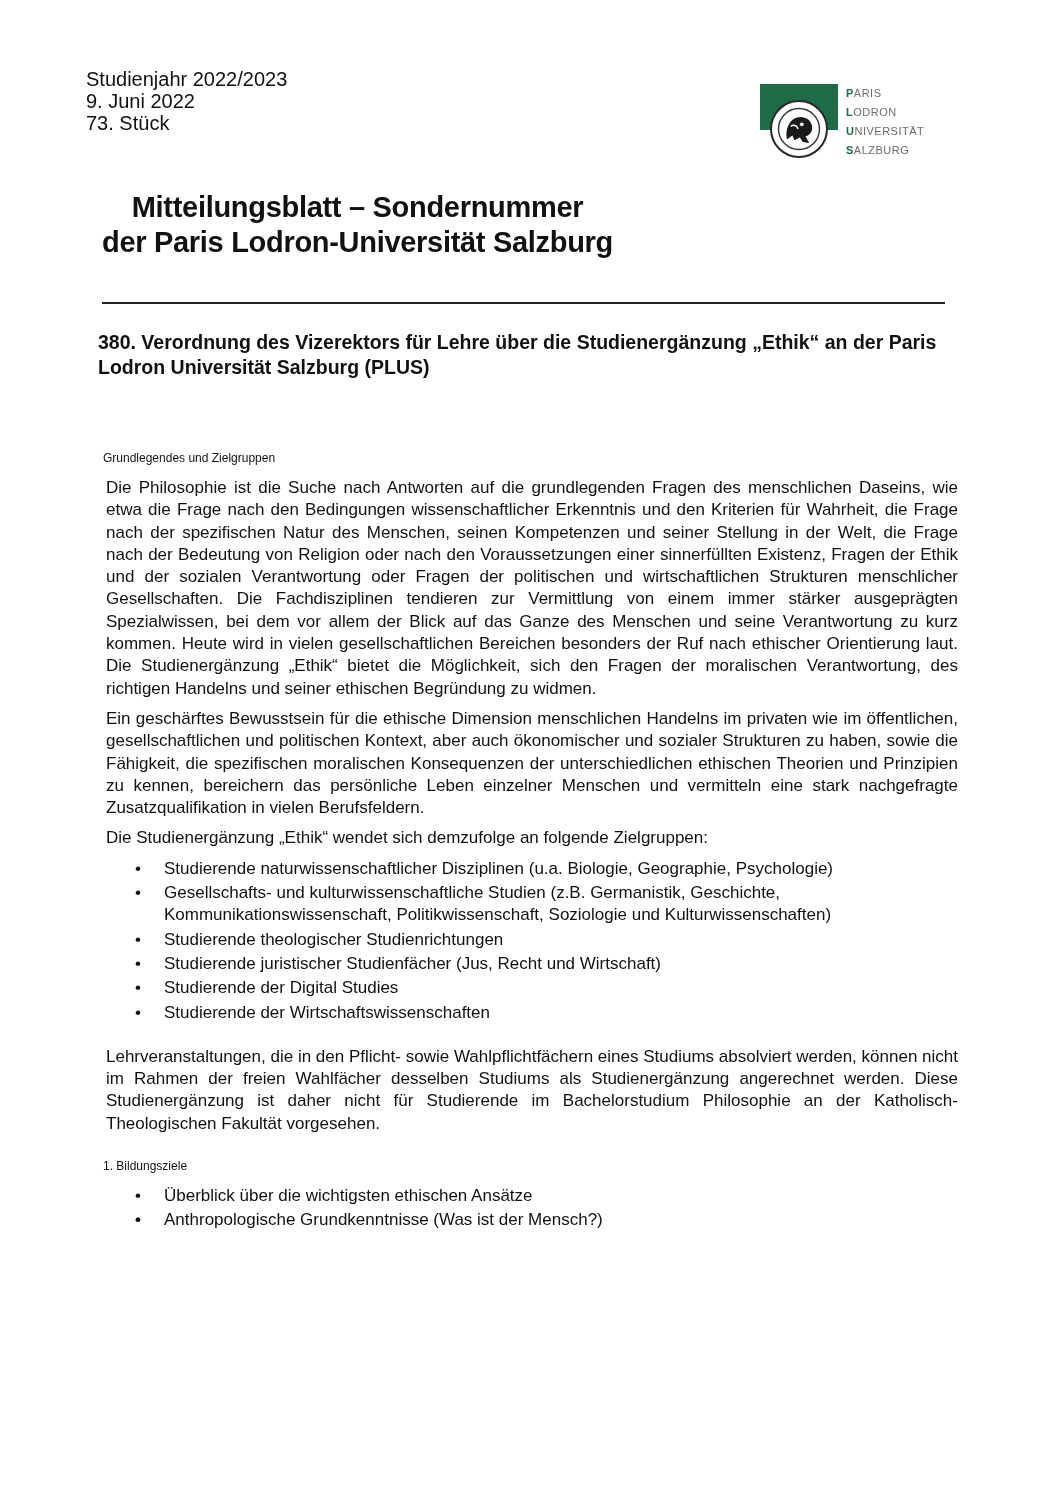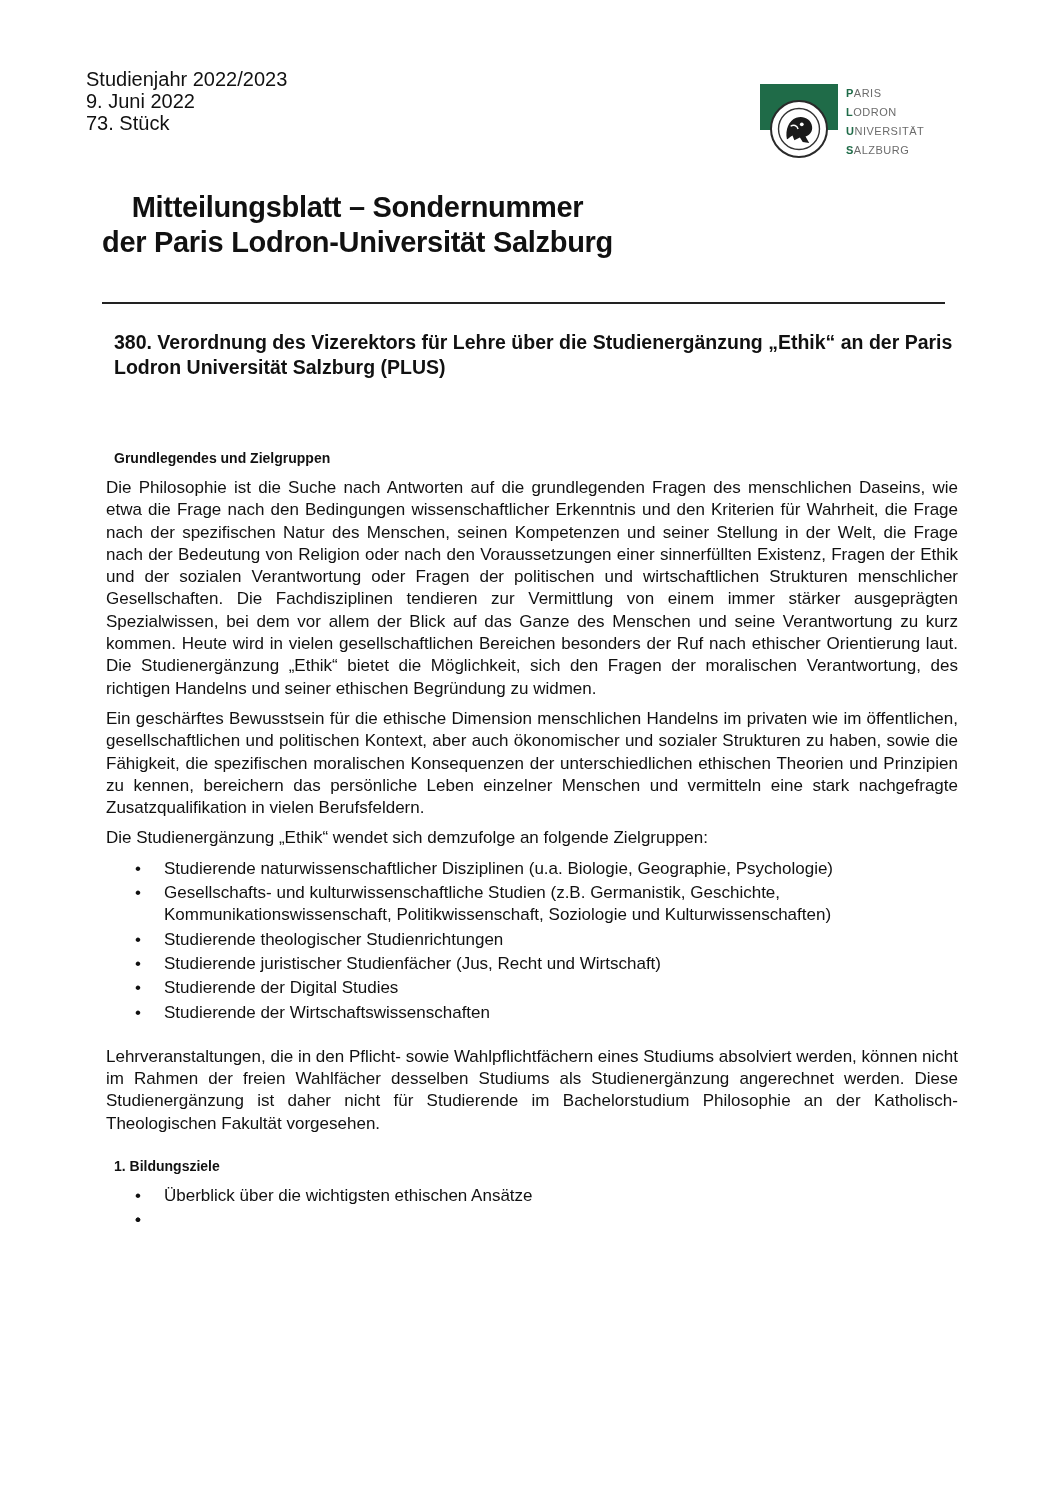--- a/index.html
+++ b/index.html
@@ -17,25 +17,25 @@
     }
     .logo-circle svg { width: 100%; height: 100%; display: block; }
     .logo-text { position: absolute; left: 86px; top: 0; font-size: 11px; line-height: 19px; letter-spacing: 0.5px; color: #6b6b6b; }
     .logo-text b { color: #1f6b48; font-weight: bold; }
     h1.title {
       position: absolute; left: 102px; top: 190px; margin: 0;
       font-size: 29px; line-height: 35px; font-weight: bold; letter-spacing: -0.3px; text-align: center;
     }
     .rule { position: absolute; left: 102px; top: 302px; width: 843px; height: 0; border-top: 2px solid #222; }
     h2.decree {
-      position: absolute; left: 114px; top: 330px; margin: 0; width: 860px;
+      position: absolute; left: 98px; top: 330px; margin: 0; width: 860px;
       font-size: 19.5px; line-height: 25px; font-weight: bold;
     }
     .content { position: absolute; left: 102px; top: 447px; width: 856px; font-size: 17px; line-height: 22.3px; }
-    .content h3 { margin: 0 0 8px 12px; font-size: 14px; font-weight: bold; line-height: 22px; }
+    .content h3 { margin: 0 0 8px 1px; font-size: 12px; font-weight: normal; line-height: 22px; }
     .content p { margin: 0 0 8px 4px; text-align: justify; }
     .content ul { margin: 0 0 0 0; padding: 0 0 0 62px; list-style: none; }
     .content li { position: relative; margin: 0 0 2px 0; }
     .content li .bullet { position: absolute; left: -29px; top: 0; }
     .gap { height: 20px; }
     .gap2 { height: 12px; }
   </style>
 </head>
 <body>
 
@@ -85,15 +85,15 @@
     <li><span class="bullet">•</span><span>Studierende der Digital Studies</span></li>
     <li><span class="bullet">•</span><span>Studierende der Wirtschaftswissenschaften</span></li>
   </ul>
   <div class="gap"></div>
   <p>Lehrveranstaltungen, die in den Pflicht- sowie Wahlpflichtfächern eines Studiums absolviert werden, können nicht im Rahmen der freien Wahlfächer desselben Studiums als Studienergänzung angerechnet werden. Diese Studienergänzung ist daher nicht für Studierende im Bachelorstudium Philosophie an der Katholisch-Theologischen Fakultät vorgesehen.</p>
   <div class="gap2"></div>
   <h3>1. Bildungsziele</h3>
   <ul>
     <li><span class="bullet">•</span><span>Überblick über die wichtigsten ethischen Ansätze</span></li>
     <li><span class="bullet">•</span></li>
-    <li><span class="bullet">•</span></li>
+    <li><span class="bullet">•</span><span>Anthropologische Grundkenntnisse (Was ist der Mensch?)</span></li>
   </ul>
 </div>
 
 </body></html>

